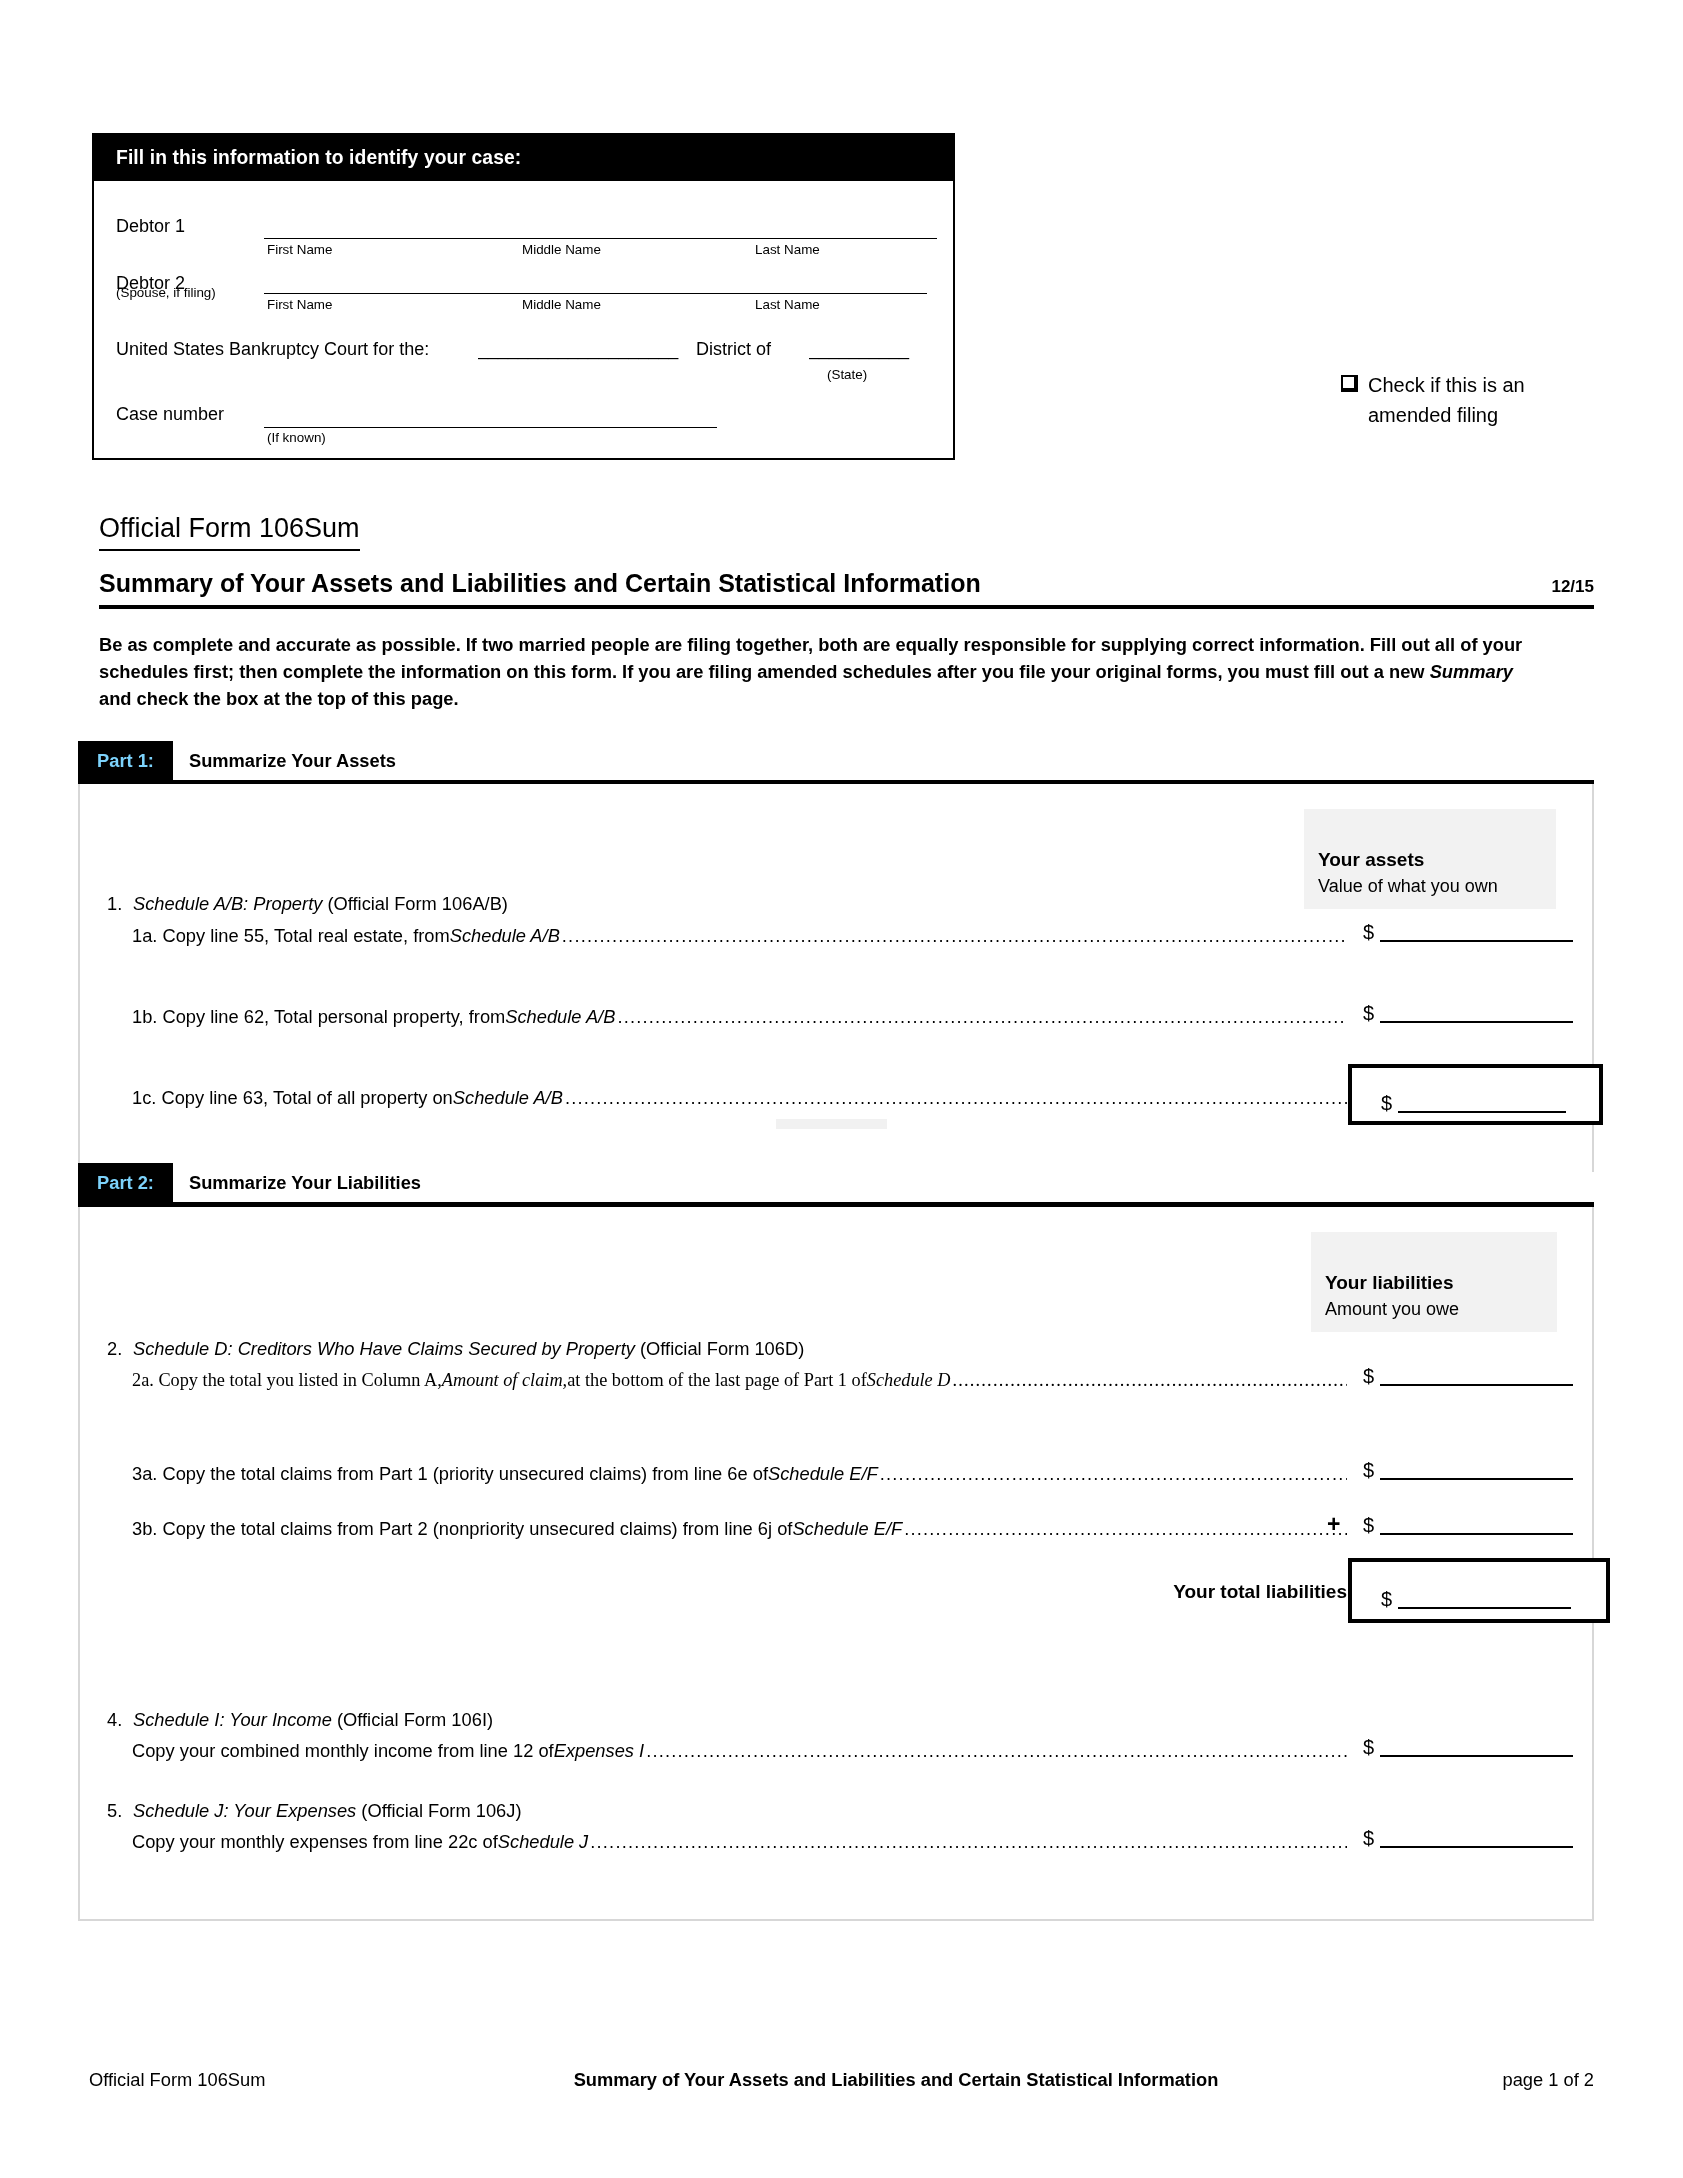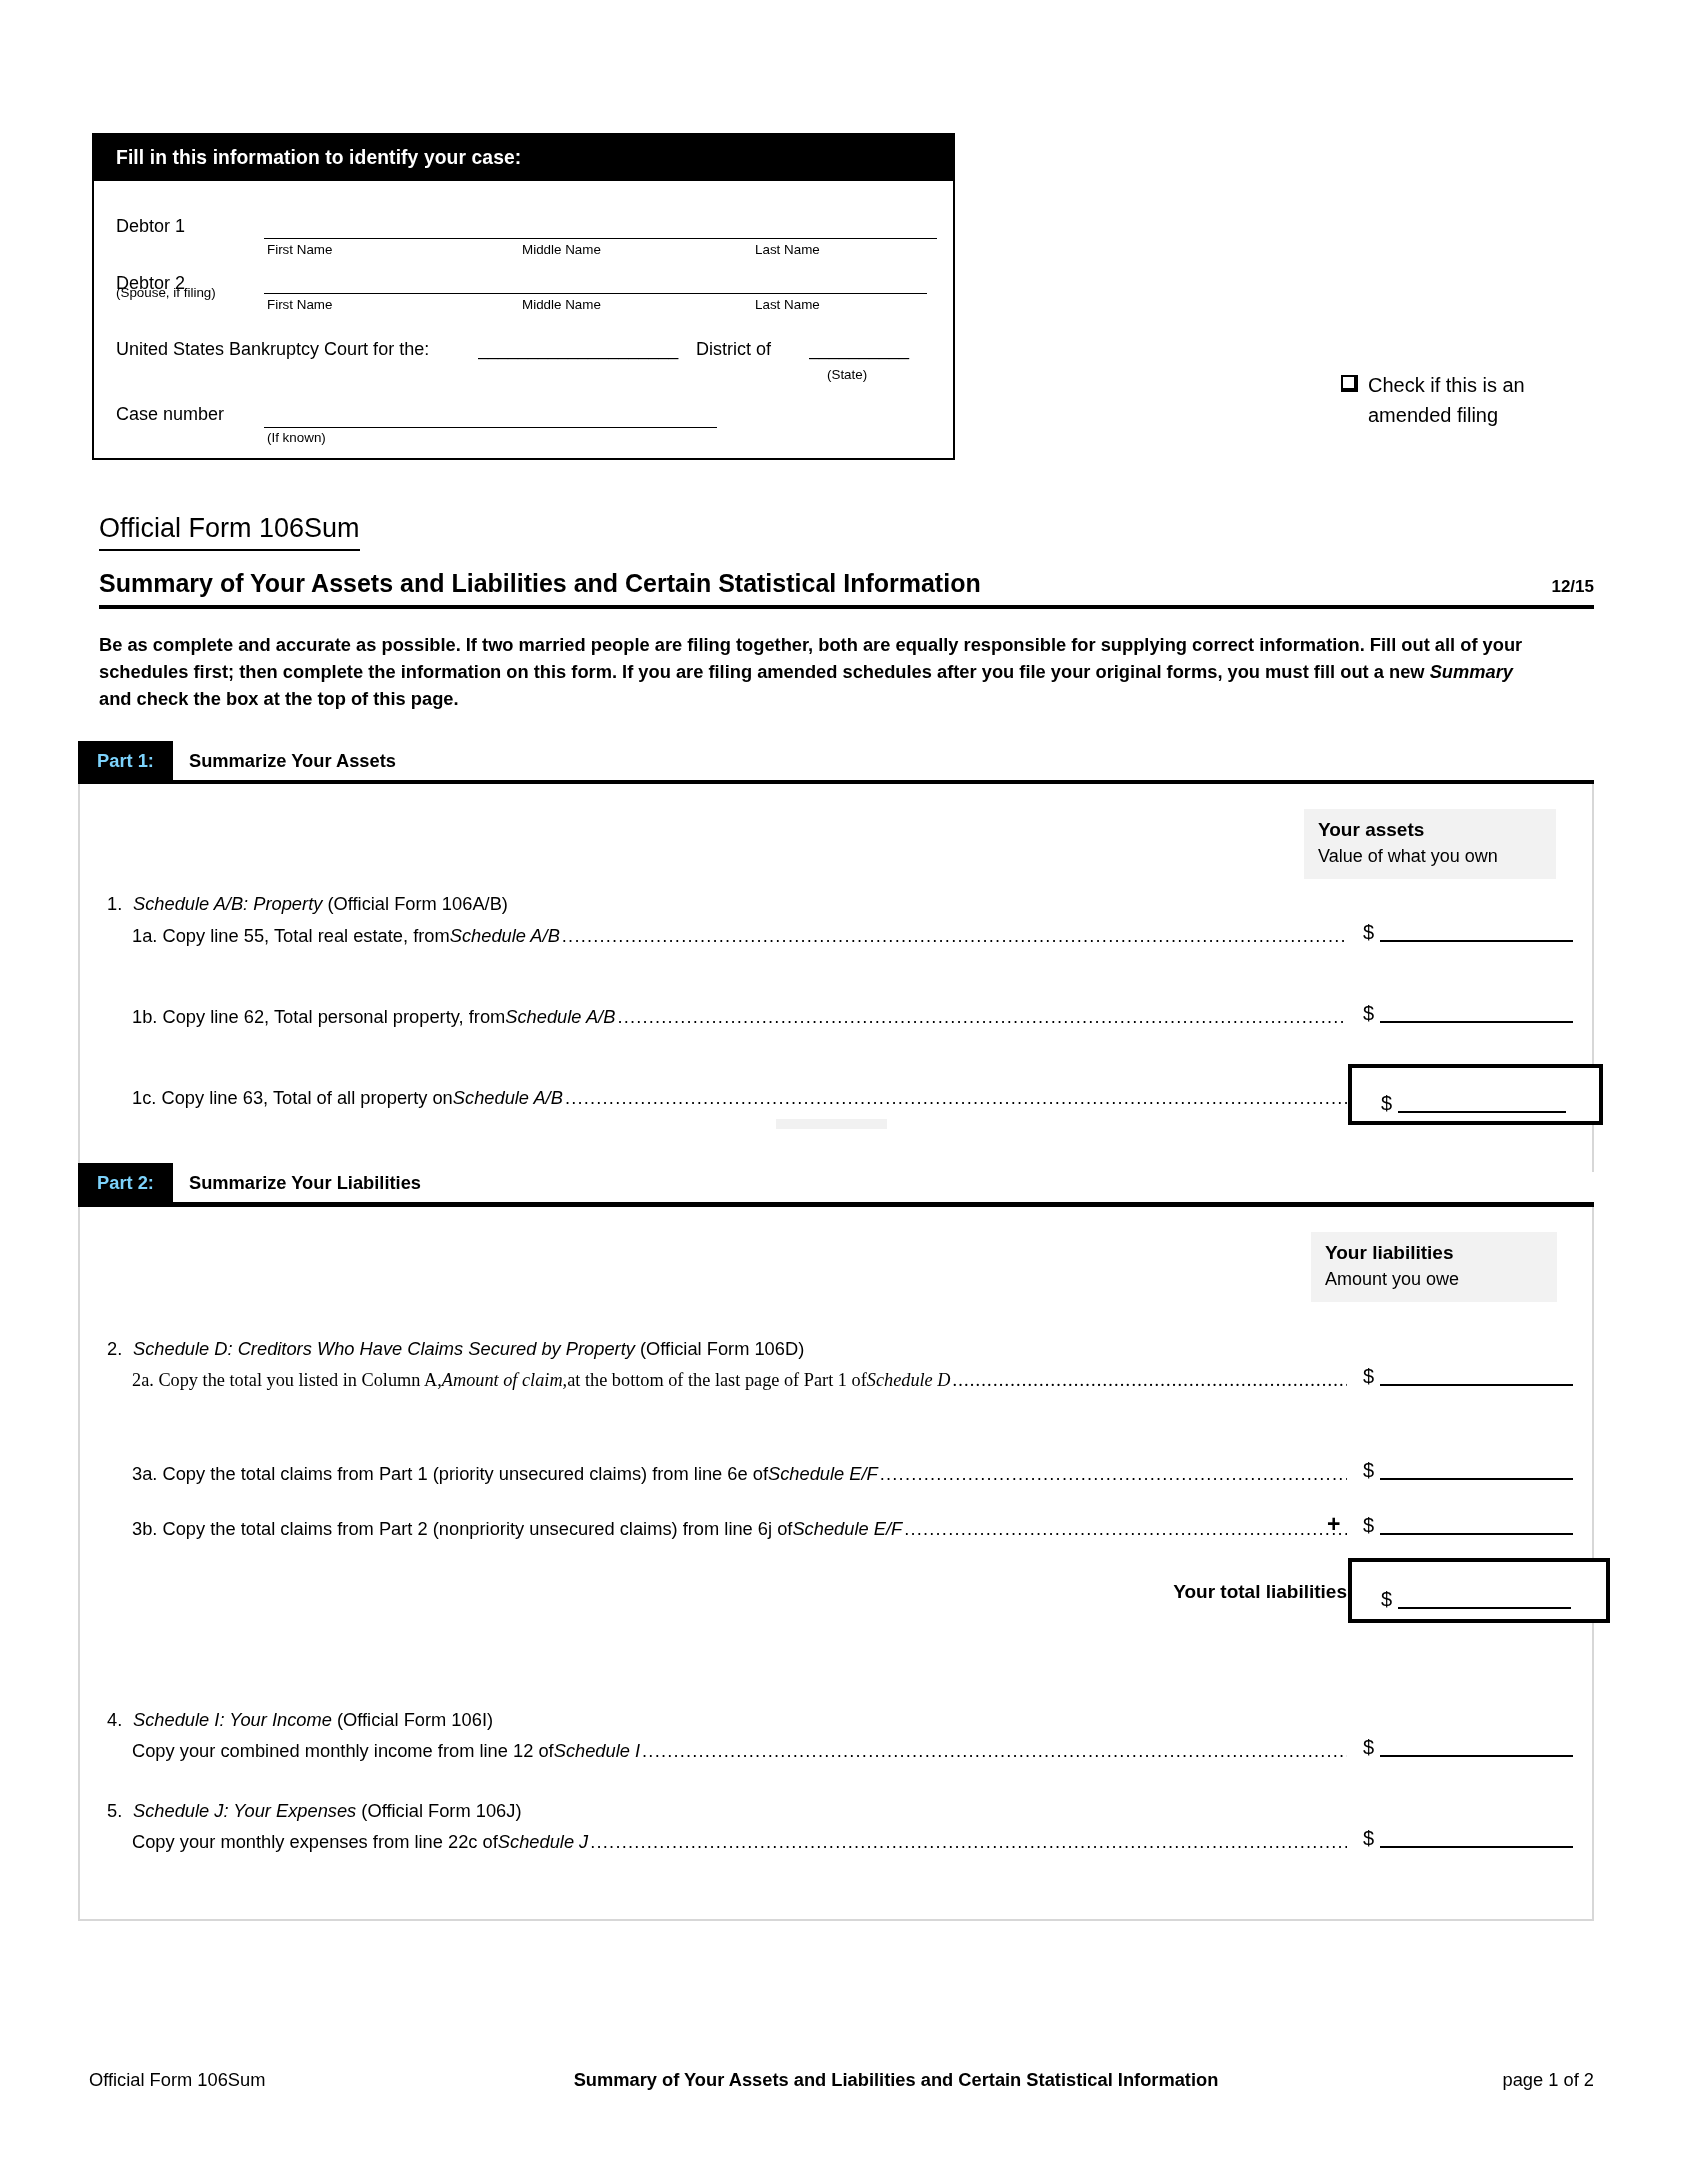--- a/index.html
+++ b/index.html
@@ -186,20 +186,21 @@
     position: absolute;
     background: #f2f2f2;
     padding: 8px 14px 10px 14px;
     box-sizing: border-box;
   }
   .colhead-title {
     font-size: 19px;
     font-weight: bold;
     line-height: 26px;
     white-space: nowrap;
+    margin-top: 30px;
   }
   .colhead-sub {
     font-size: 18px;
     line-height: 26px;
     white-space: nowrap;
   }
 
   
   .item {
     position: absolute;
@@ -448,21 +449,21 @@
     <div class="part-num">Part 3:</div>
     <div class="part-title">Summarize Your Income and Expenses</div>
   </div>
 
   <div class="section closed" style="top:1669px; height:252px;padding-left:21px;">
     <div class="item" style="left:27px; top:38px;">
       <span class="num">4.</span><span class="it">Schedule I: Your Income</span><span> (Official Form 106I)</span>
     </div>
     <div class="leader-line" style="left:52px; top:69px; width:1215px;">
       <span class="leader-label">Copy your combined monthly income from line 12 of </span>
-        <span class="leader-label it">Schedule I</span>
+        <span class="leader-label it">Expenses I</span>
         <span class="leader-dots">......................................................................................................................................................................................................</span>
     </div>
     <div class="money" style="left:1283px; top:65px;">
       <span class="dollar">$</span>
       <span class="blank" style="width:193px;"></span>
     </div>
 
     <div class="item" style="left:27px; top:129px;">
       <span class="num">5.</span><span class="it">Schedule J: Your Expenses</span><span> (Official Form 106J)</span>
     </div>

